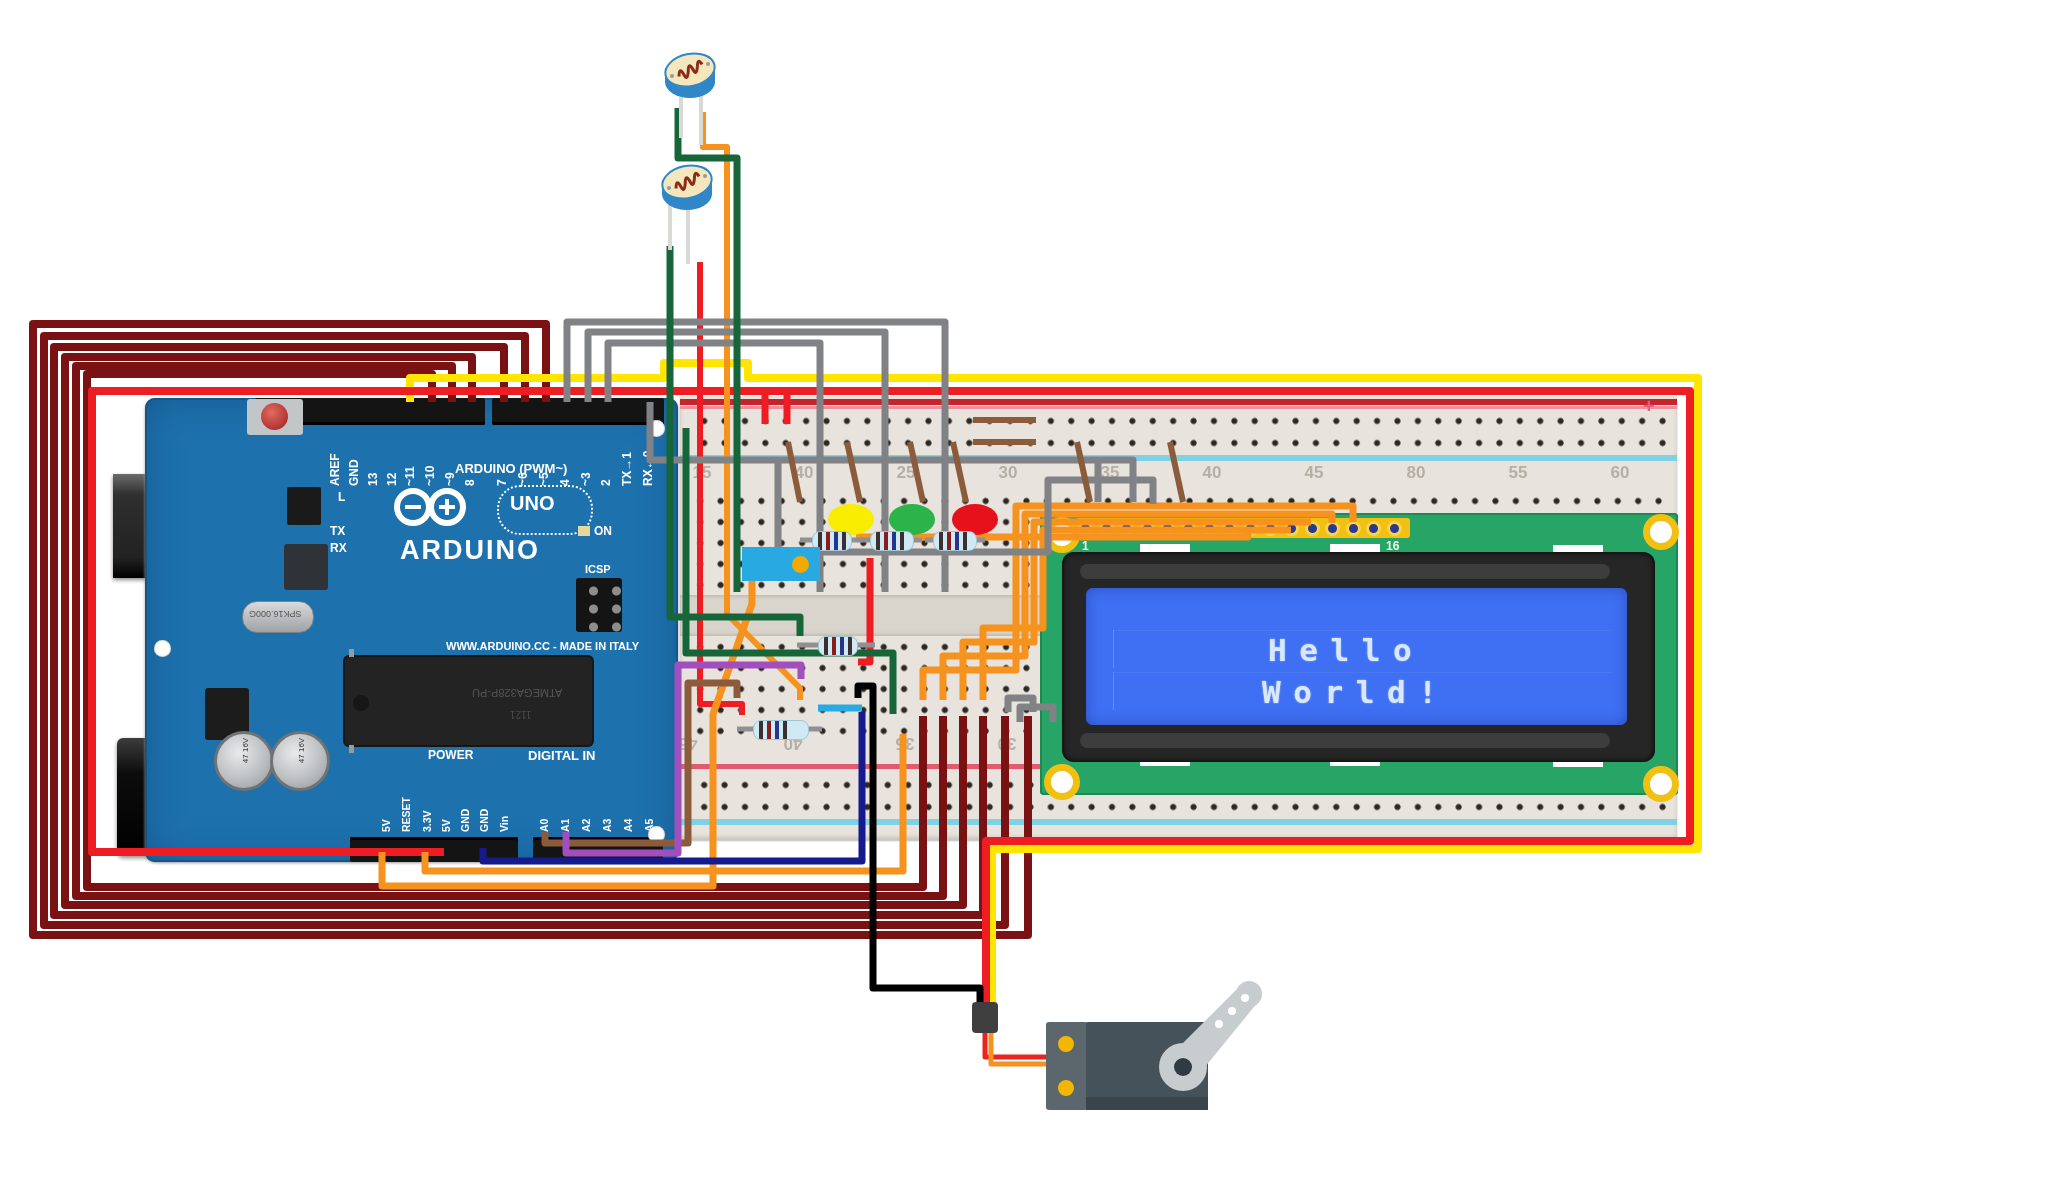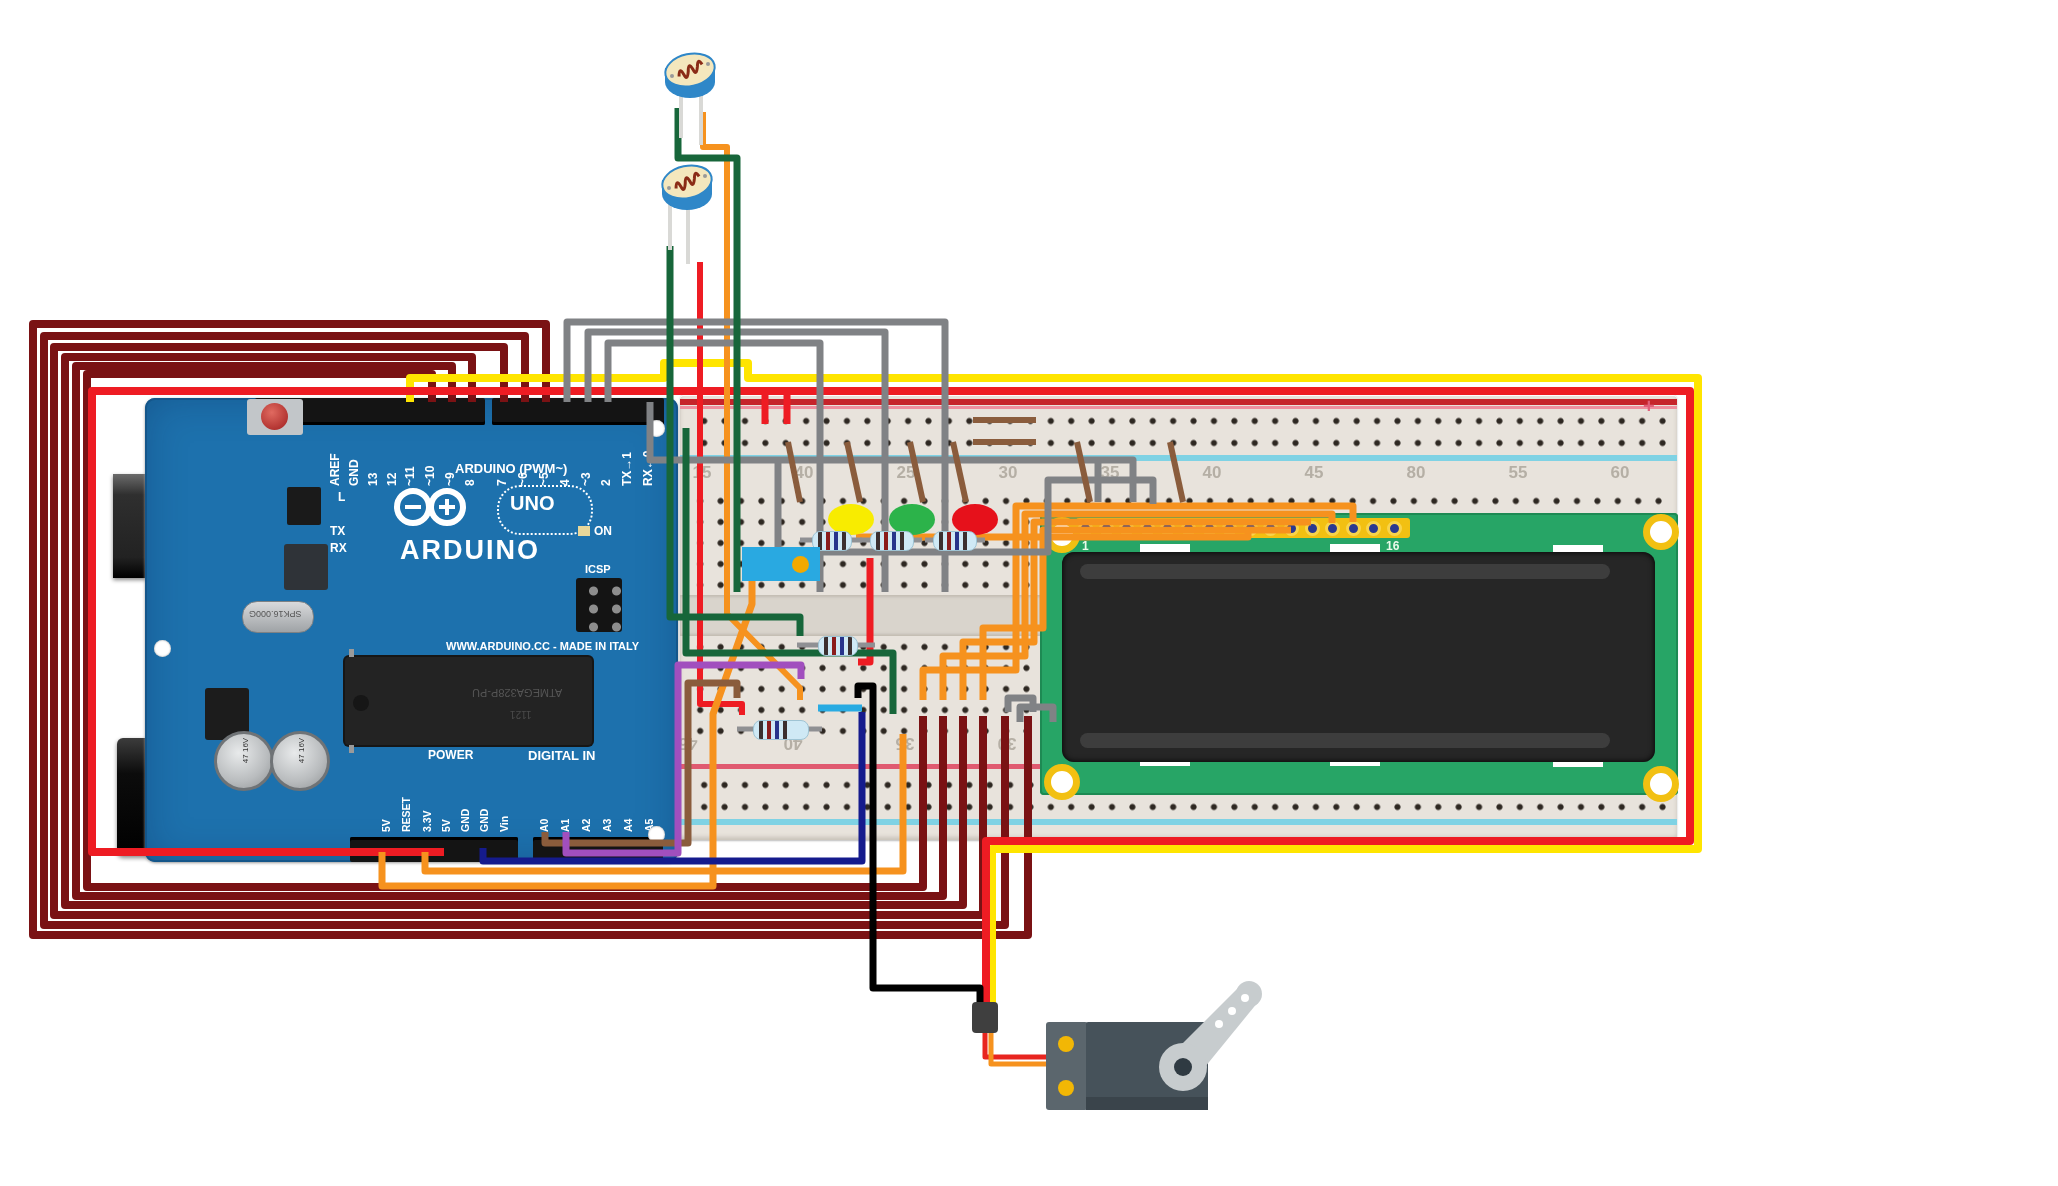--- a/index.html
+++ b/index.html
@@ -226,20 +226,26 @@
       <div class="lcd-pad" style="left: 1345.8px; top: 521px;"></div>
       <div class="lcd-pad" style="left: 1366.4px; top: 521px;"></div>
       <div class="lcd-pad" style="left: 1387px; top: 521px;"></div>
     </div>
   <div class="lcd-num" style="left:1082px;top:539px">1</div>
   <div class="lcd-num" style="left:1386px;top:539px">16</div>
   <div id="lcd-bezel" class="abs">
     <div class="bezel-pill" style="top:12px"></div>
     <div class="bezel-pill" style="top:181px"></div>
   </div>
+  <div id="lcd-screen" class="abs">
+    <div class="lcd-row" style="top:42px"></div>
+    <div class="lcd-row" style="top:84px"></div>
+    <div class="lcd-text" style="left:182px;top:44px">Hello</div>
+    <div class="lcd-text" style="left:176px;top:86px">World!</div>
+  </div>
 
   <svg id="wires" width="2058" height="1186">
       <polyline points="546,402 546,324 33,324 33,935 1028,935 1028,716" fill="none" stroke="#7a1214" stroke-width="8" stroke-linejoin="round"></polyline>
       <polyline points="525,402 525,336 44,336 44,925 1005,925 1005,716" fill="none" stroke="#7a1214" stroke-width="8" stroke-linejoin="round"></polyline>
       <polyline points="504,402 504,347 54,347 54,915 983,915 983,716" fill="none" stroke="#7a1214" stroke-width="8" stroke-linejoin="round"></polyline>
       <polyline points="472,402 472,357 65,357 65,905 963,905 963,716" fill="none" stroke="#7a1214" stroke-width="8" stroke-linejoin="round"></polyline>
       <polyline points="452,402 452,366 76,366 76,896 943,896 943,716" fill="none" stroke="#7a1214" stroke-width="8" stroke-linejoin="round"></polyline>
       <polyline points="432,402 432,374 87,374 87,887 923,887 923,716" fill="none" stroke="#7a1214" stroke-width="8" stroke-linejoin="round"></polyline>
       <polyline points="410,402 410,378 664,378 664,363 748,363 748,378 1698,378 1698,849 992,849 992,1006" fill="none" stroke="#ffe500" stroke-width="8" stroke-linejoin="round"></polyline>
       <polyline points="444,852 92,852 92,391 1690,391 1690,841 986,841 986,1006" fill="none" stroke="#ee1c23" stroke-width="8" stroke-linejoin="round"></polyline>

